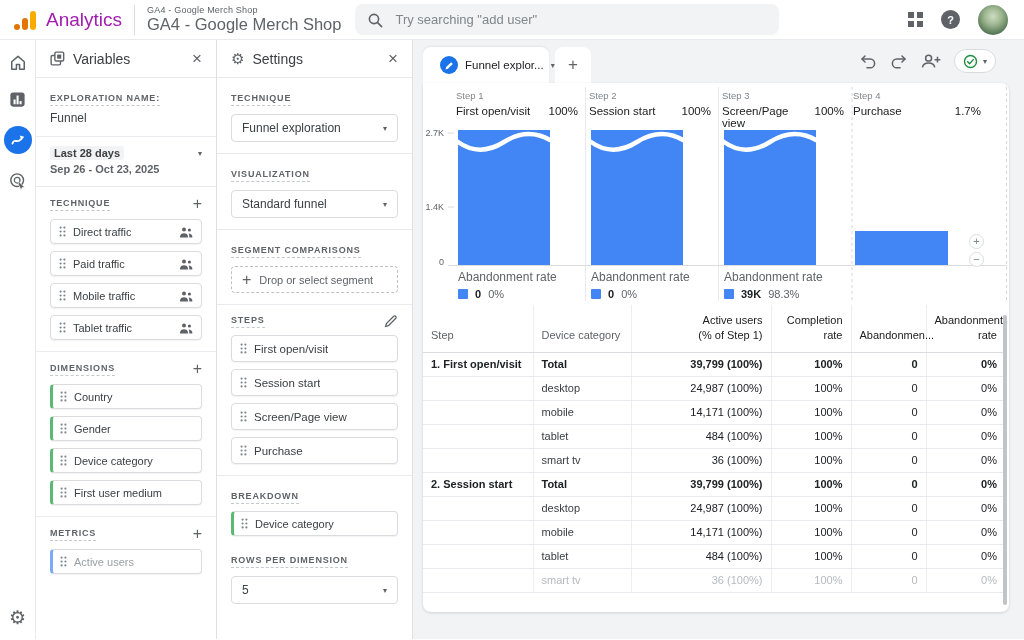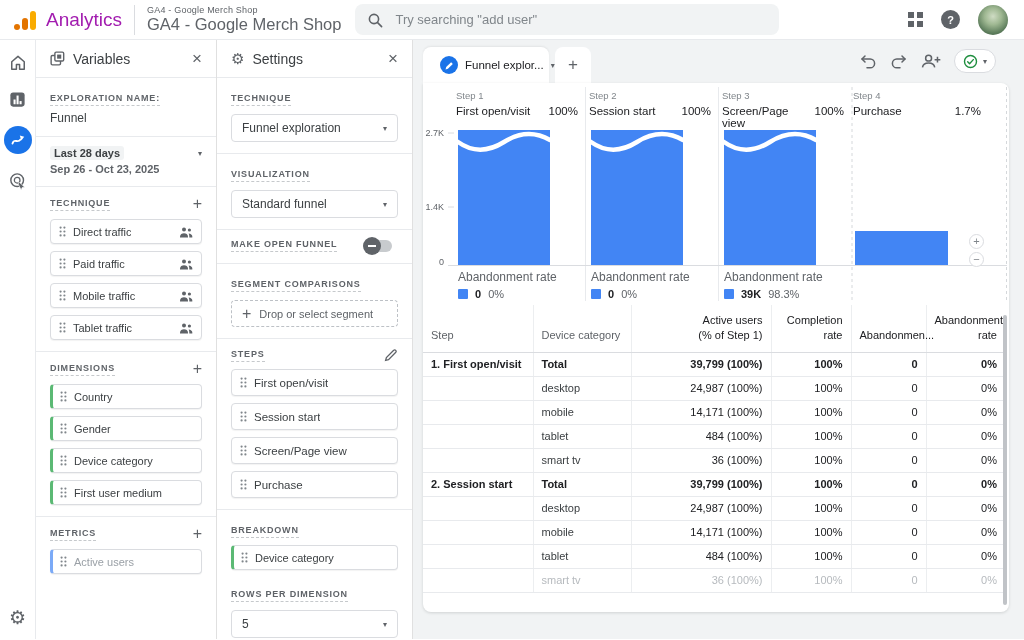--- a/index.html
+++ b/index.html
@@ -412,28 +412,20 @@
     </div>
 
     <div class="sec">
       <span class="seclabel">VISUALIZATION</span>
       <div class="dd">
         <span>Standard funnel</span>
         <span class="caret">▾</span>
       </div>
     </div>
 
-    <div class="sec">
-      <div class="togglerow">
-        <span class="seclabel">MAKE OPEN FUNNEL</span>
-        <span class="toggle">
-            <span class="knob"></span>
-          </span>
-      </div>
-    </div>
 
     <div class="sec">
       <span class="seclabel">SEGMENT COMPARISONS</span>
       <div class="dropzone">
         <span class="plus">+</span>
         <span>Drop or select segment</span>
       </div>
     </div>
 
     <div class="sec">

